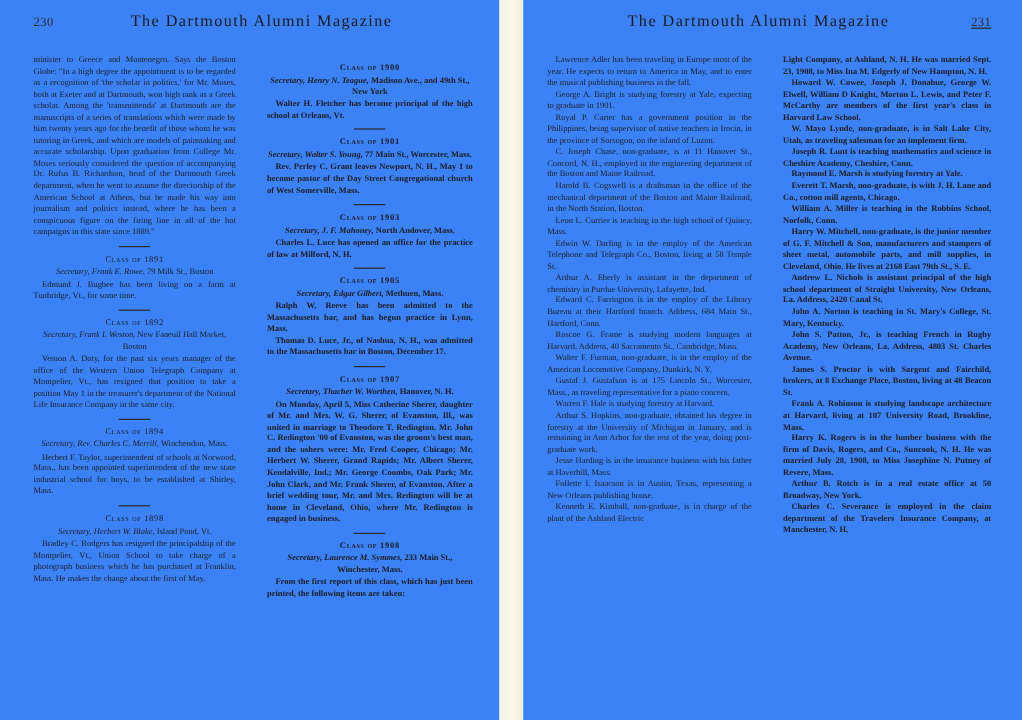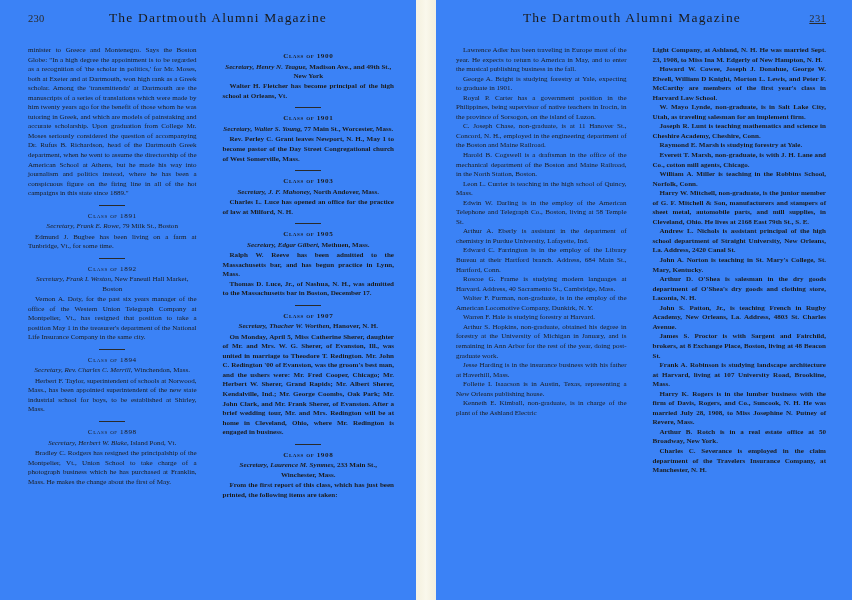--- a/index.html
+++ b/index.html
@@ -270,39 +270,39 @@
         <p class="body">George A. Bright is studying forestry at Yale, expecting to graduate in 1901.</p>
         <p class="body">Royal P. Carter has a government position in the Philippines, being supervisor of native teachers in Irocin, in the province of Sorsogon, on the island of Luzon.</p>
         <p class="body">C. Joseph Chase, non-graduate, is at 11 Hanover St., Concord, N. H., employed in the engineering department of the Boston and Maine Railroad.</p>
         <p class="body">Harold B. Cogswell is a draftsman in the office of the mechanical department of the Boston and Maine Railroad, in the North Station, Boston.</p>
         <p class="body">Leon L. Currier is teaching in the high school of Quincy, Mass.</p>
         <p class="body">Edwin W. Darling is in the employ of the American Telephone and Telegraph Co., Boston, living at 58 Temple St.</p>
         <p class="body">Arthur A. Eberly is assistant in the department of chemistry in Purdue University, Lafayette, Ind.</p>
         <p class="body">Edward C. Farrington is in the employ of the Library Bureau at their Hartford branch. Address, 684 Main St., Hartford, Conn.</p>
         <p class="body">Roscoe G. Frame is studying modern languages at Harvard. Address, 40 Sacramento St., Cambridge, Mass.</p>
         <p class="body">Walter F. Furman, non-graduate, is in the employ of the American Locomotive Company, Dunkirk, N. Y.</p>
+        <p class="body">Gustaf J. Gustafson is at 175 Lincoln St., Worcester, Mass., as traveling representative for a piano concern.</p>
         <p class="body">Warren F. Hale is studying forestry at Harvard.</p>
         <p class="body">Arthur S. Hopkins, non-graduate, obtained his degree in forestry at the University of Michigan in January, and is remaining in Ann Arbor for the rest of the year, doing post-graduate work.</p>
         <p class="body">Jesse Harding is in the insurance business with his father at Haverhill, Mass.</p>
         <p class="body">Follette I. Isaacson is in Austin, Texas, representing a New Orleans publishing house.</p>
         <p class="body">Kenneth E. Kimball, non-graduate, is in charge of the plant of the Ashland Electric</p>
       </div>
 
       <div class="col col-r">
         <p class="body noindent">Light Company, at Ashland, N. H. He was married Sept. 23, 1908, to Miss Ina M. Edgerly of New Hampton, N. H.</p>
         <p class="body">Howard W. Cowee, Joseph J. Donahue, George W. Elwell, William D Knight, Morton L. Lewis, and Peter F. McCarthy are members of the first year's class in Harvard Law School.</p>
         <p class="body">W. Mayo Lynde, non-graduate, is in Salt Lake City, Utah, as traveling salesman for an implement firm.</p>
         <p class="body">Joseph R. Lunt is teaching mathematics and science in Cheshire Academy, Cheshire, Conn.</p>
         <p class="body">Raymond E. Marsh is studying forestry at Yale.</p>
         <p class="body">Everett T. Marsh, non-graduate, is with J. H. Lane and Co., cotton mill agents, Chicago.</p>
         <p class="body">William A. Miller is teaching in the Robbins School, Norfolk, Conn.</p>
         <p class="body">Harry W. Mitchell, non-graduate, is the junior member of G. F. Mitchell &amp; Son, manufacturers and stampers of sheet metal, automobile parts, and mill supplies, in Cleveland, Ohio. He lives at 2168 East 79th St., S. E.</p>
         <p class="body">Andrew L. Nichols is assistant principal of the high school department of Straight University, New Orleans, La. Address, 2420 Canal St.</p>
         <p class="body">John A. Norton is teaching in St. Mary's College, St. Mary, Kentucky.</p>
-        <p class="body">Arthur D. O'Shea is salesman in the dry goods department of O'Shea's dry goods and clothing store, Laconia, N. H.</p>
         <p class="body">John S. Patton, Jr., is teaching French in Rugby Academy, New Orleans, La. Address, 4803 St. Charles Avenue.</p>
         <p class="body">James S. Proctor is with Sargent and Fairchild, brokers, at 8 Exchange Place, Boston, living at 48 Beacon St.</p>
         <p class="body">Frank A. Robinson is studying landscape architecture at Harvard, living at 107 University Road, Brookline, Mass.</p>
         <p class="body">Harry K. Rogers is in the lumber business with the firm of Davis, Rogers, and Co., Suncook, N. H. He was married July 28, 1908, to Miss Josephine N. Putney of Revere, Mass.</p>
         <p class="body">Arthur B. Rotch is in a real estate office at 50 Broadway, New York.</p>
         <p class="body">Charles C. Severance is employed in the claim department of the Travelers Insurance Company, at Manchester, N. H.</p>
       </div>
     </div>
   </div>
 </div>

